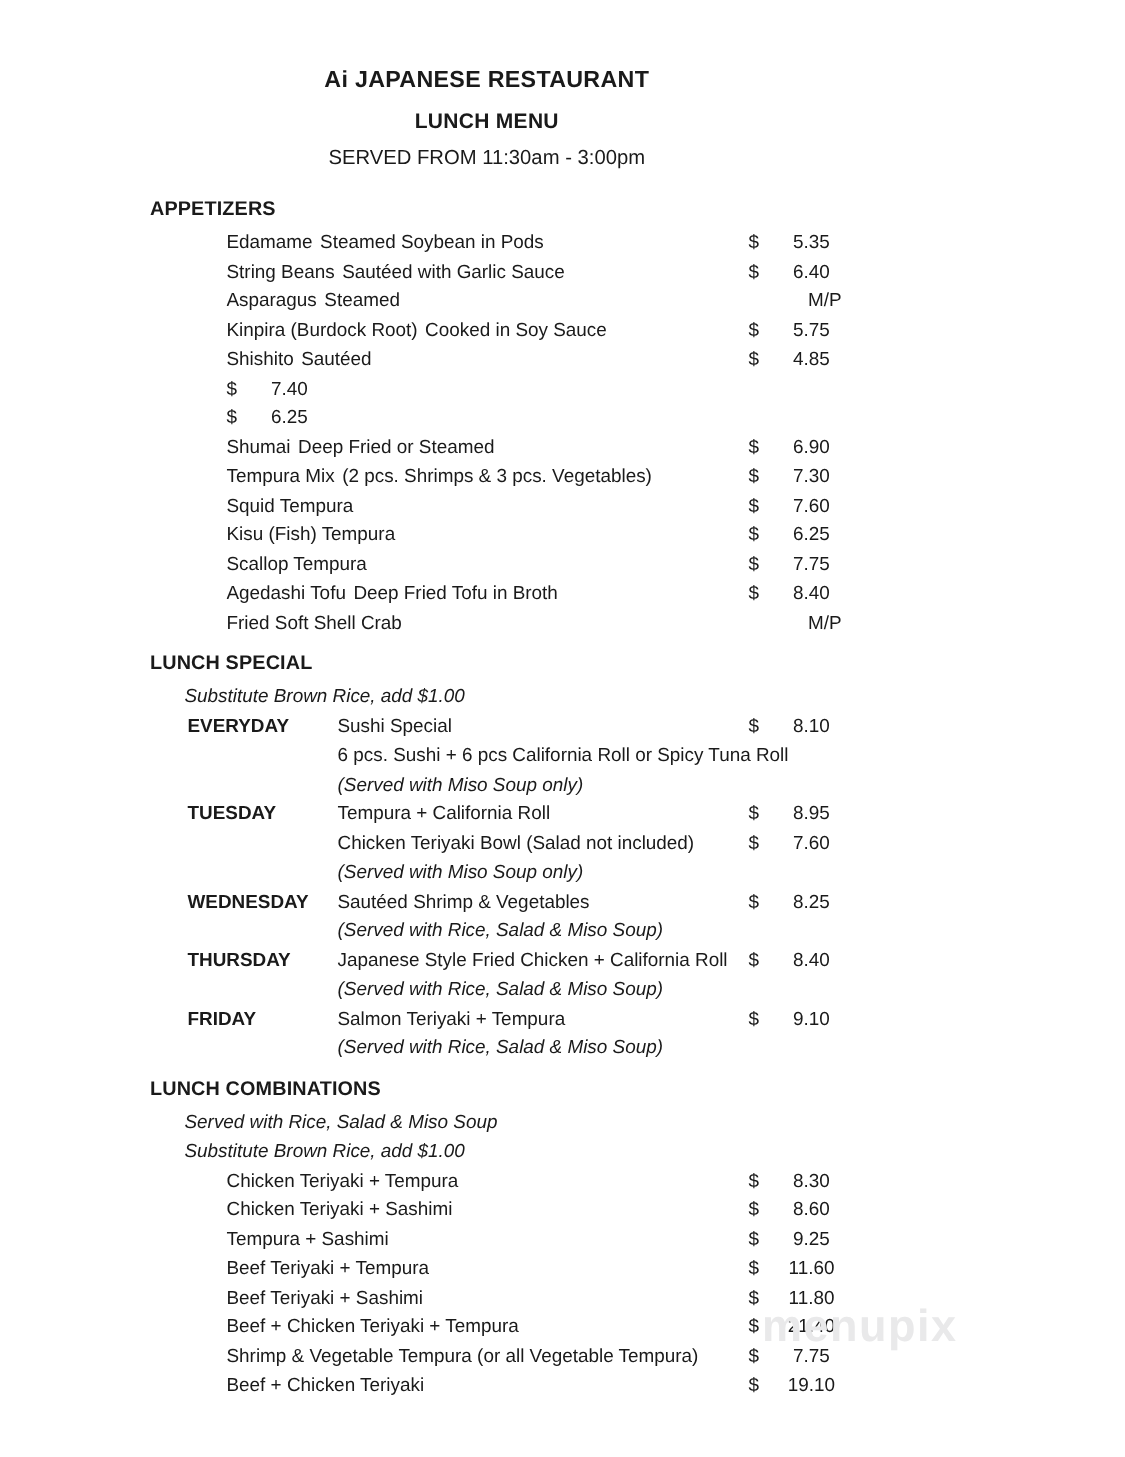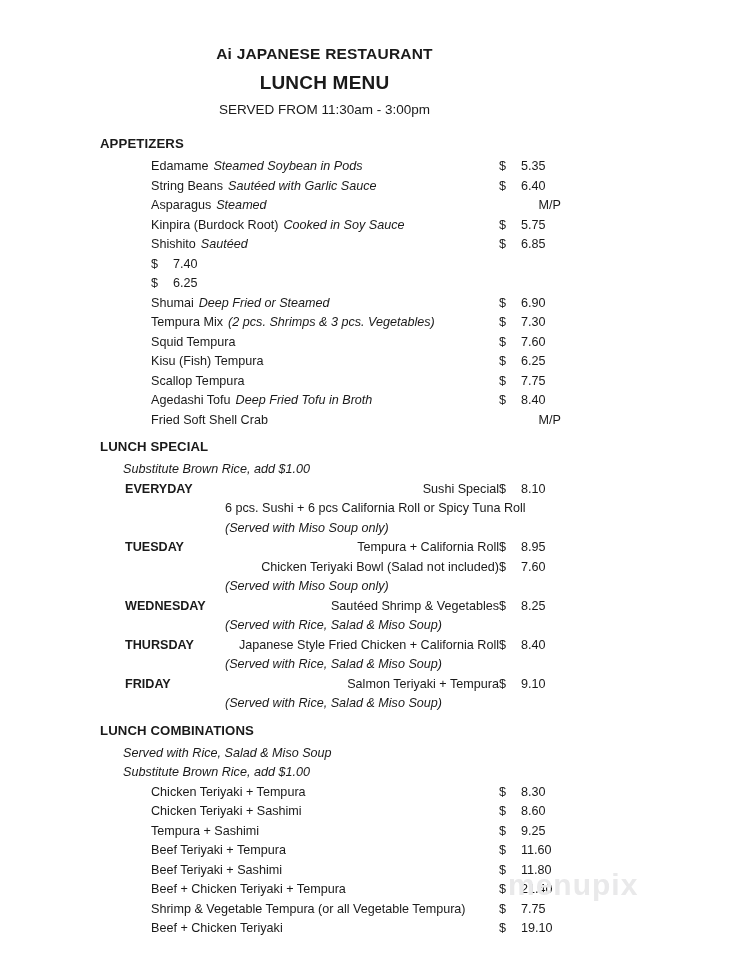--- a/index.html
+++ b/index.html
@@ -29,21 +29,21 @@
     padding-top: 46px;
   }
   .restaurant-name {
     font-size: 15.5px;
     font-weight: bold;
     letter-spacing: 0.2px;
     line-height: 1.0;
     margin-bottom: 11px;
   }
   .menu-title {
-    font-size: 19px;
+    font-size: 14px;
     font-weight: bold;
     letter-spacing: 0.2px;
     line-height: 1.0;
     margin-bottom: 11px;
   }
   .served-from {
     font-size: 13.5px;
     font-weight: normal;
     line-height: 1.0;
   }
@@ -84,53 +84,51 @@
     overflow: hidden;
   }
   .row .currency {
     flex: 0 0 auto;
     width: 22px;
     text-align: left;
   }
   .row .price {
     flex: 0 0 auto;
     width: 40px;
-    text-align: left;
+    text-align: center;
   }
   .row .price.mp {
     text-align: right;
   }
 
   
   .item-row {
     padding-left: 51px;
   }
   .item-row .name {
     font-weight: normal;
   }
   .item-row .desc {
-    font-style: italic;
     margin-left: 5px;
   }
 
   
   .special-group {
     margin-bottom: 0;
   }
   .special-row {
     padding-left: 25px;
   }
   .special-row .daylabel {
     flex: 0 0 auto;
     width: 100px;
     font-weight: bold;
   }
   .special-row .dish {
     flex: 1 1 auto;
-    text-align: right;
   }
   .special-sub {
     padding-left: 125px;
     font-size: 12.6px;
     line-height: 19.5px;
   }
   .special-sub.ital {
     font-style: italic;
   }
 
@@ -185,21 +183,21 @@
             <span class="price mp">M/P</span>
           </div>
           <div class="row item-row">
             <span class="label"><span class="name">Kinpira (Burdock Root)</span><span class="desc">Cooked in Soy Sauce</span></span>
             <span class="currency">$</span>
             <span class="price">5.75</span>
           </div>
           <div class="row item-row">
             <span class="label"><span class="name">Shishito</span><span class="desc">Sautéed</span></span>
             <span class="currency">$</span>
-            <span class="price">6.85</span>
+            <span class="price">4.85</span>
           </div>
           <div class="row item-row">
             <span class="currency">$</span>
             <span class="price">7.40</span>
           </div>
           <div class="row item-row">
             <span class="currency">$</span>
             <span class="price">6.25</span>
           </div>
           <div class="row item-row">

